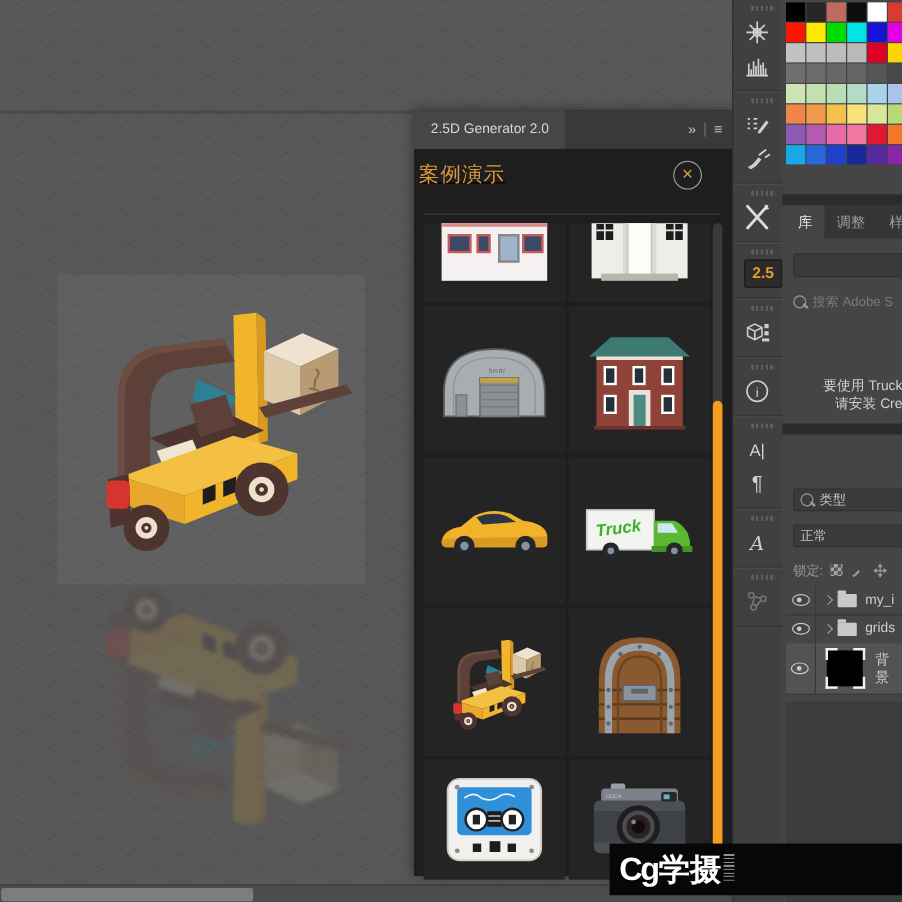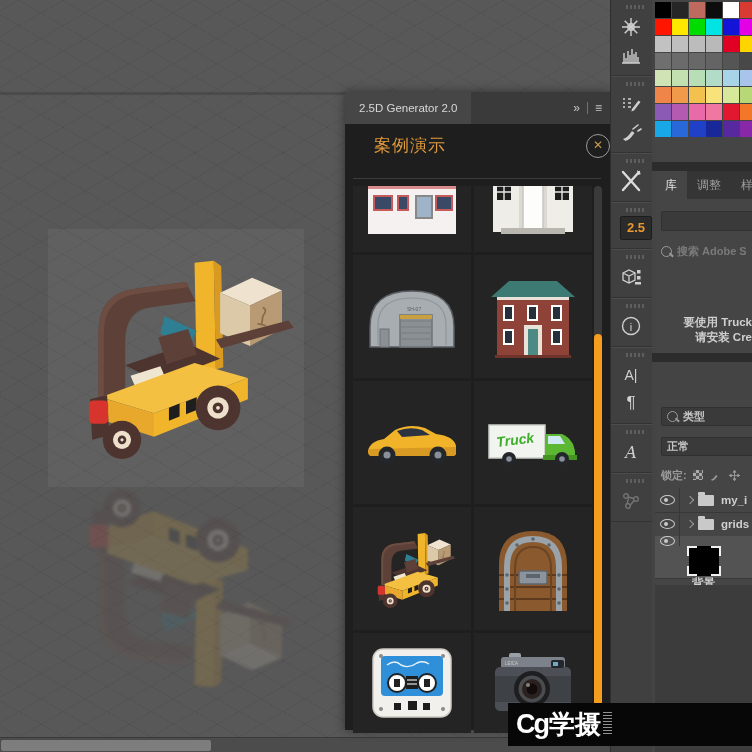--- a/index.html
+++ b/index.html
@@ -19,21 +19,21 @@
   .hscroll .thumb{position:absolute;left:1px;top:2px;width:210px;height:11px;background:#7d7d7d;border-radius:2px;}
   
   .gen-panel{position:absolute;left:345px;top:92px;width:265px;height:638px;background:#1e1e1e;
              box-shadow:0 0 10px rgba(0,0,0,.45);}
   .gen-header{position:absolute;left:0;top:0;width:265px;height:32px;background:#3a3a3a;}
   .gen-tab{position:absolute;left:0;top:0;height:32px;padding:0 14px;background:#464646;color:#d8d8d8;
            font-size:11.5px;line-height:32px;}
   .gen-hicons{position:absolute;right:8px;top:0;height:32px;display:flex;align-items:center;gap:7px;
               color:#c5c5c5;font-size:12px;}
   .gen-hicons .divider{width:1px;height:12px;background:#707070;}
-  .gen-title-row{position:absolute;left:29px;top:42px;width:238px;height:26px;}
+  .gen-title-row{position:absolute;left:4px;top:42px;width:238px;height:26px;text-decoration:underline;}
   .gen-title{color:#e19a3b;font-size:17px;letter-spacing:1px;}
   .gen-close{position:absolute;right:2px;top:0;width:22px;height:22px;border:1.5px solid #9a9a9a;
              border-radius:50%;color:#c79a4e;font-size:12px;text-align:center;line-height:21px;cursor:pointer;}
   .gen-divider{position:absolute;left:8px;top:86px;width:248px;height:1px;background:#3c3c3c;}
   .gen-grid{position:absolute;left:8px;top:94px;width:240px;display:grid;
             grid-template-columns:118px 118px;grid-template-rows:66px 123px 123px 123px 100px;gap:3px;}
   .cell{background:#242424;display:flex;align-items:center;justify-content:center;overflow:hidden;cursor:pointer;}
   .cell.clip-top{align-items:flex-start;}
   .cell.clip-top svg{margin-top:-52px;}
   .vscroll{position:absolute;left:249px;top:94px;width:8px;height:536px;background:#3a3a3a;border-radius:4px;}
@@ -54,36 +54,36 @@
   .dim{color:#777;}
   
   .rightcol{position:absolute;left:652px;top:0;width:100px;height:752px;background:#444;}
   .swatches{position:absolute;left:3px;top:0;width:97px;height:162px;background:#454545;overflow:hidden;padding-top:2px;}
   .swrow{display:flex;gap:1px;margin-bottom:1px;}
   .sw{width:16px;height:16px;flex:0 0 16px;cursor:pointer;}
   .sep-h{position:absolute;left:0;width:100px;height:9px;background:#2c2c2c;}
   .tabsbar{position:absolute;left:3px;width:97px;height:28px;background:#353535;display:flex;overflow:hidden;}
   .ptab{height:28px;padding:0 10px;font-size:12px;line-height:28px;color:#9d9d9d;white-space:nowrap;cursor:pointer;}
   .ptab.active{background:#454545;color:#e2e2e2;}
-  .pbody{position:absolute;left:3px;width:97px;background:#454545;overflow:hidden;font-weight:bold;}
+  .pbody{position:absolute;left:3px;width:97px;background:#454545;overflow:hidden;}
   .fieldbar{position:absolute;left:6px;width:120px;height:18px;background:#3a3a3a;border:1px solid #313131;border-radius:2px;}
   .searchrow{position:absolute;left:6px;width:120px;height:20px;display:flex;align-items:center;gap:5px;color:#7a7a7a;font-size:11px;}
   .lens{position:relative;width:9px;height:9px;border:1.5px solid #9a9a9a;border-radius:50%;flex:0 0 9px;}
   .lens::after{content:"";position:absolute;left:7px;top:7px;width:5px;height:1.5px;background:#9a9a9a;transform:rotate(45deg);}
   .libmsg{position:absolute;left:0;width:97px;text-align:right;color:#cfcfcf;font-size:11.5px;line-height:14px;white-space:nowrap;}
   .rowbox{position:absolute;left:6px;width:110px;height:19px;background:#3a3a3a;border:1px solid #303030;border-radius:2px;
           display:flex;align-items:center;gap:5px;padding:0 5px;color:#c5c5c5;font-size:11px;box-sizing:border-box;}
   .lockrow{position:absolute;left:6px;width:110px;height:18px;display:flex;align-items:center;gap:6px;color:#9a9a9a;font-size:11px;}
   .checker{width:10px;height:10px;background-image:
       linear-gradient(45deg,#aaa 25%,transparent 25%,transparent 75%,#aaa 75%),
       linear-gradient(45deg,#aaa 25%,#555 25%,#555 75%,#aaa 75%);
       background-size:6px 6px;background-position:0 0,3px 3px;cursor:pointer;}
   .layerrow{position:absolute;left:0;width:97px;display:flex;align-items:center;color:#cfcfcf;font-size:11.5px;
             border-bottom:1px solid #383838;cursor:pointer;}
-  .layerrow.selected{background:#535353;flex-direction:column;}
+  .layerrow.selected{background:#535353;}
   .eyebox{width:24px;display:flex;justify-content:center;border-right:1px solid #383838;align-self:stretch;align-items:center;}
   .eye{position:relative;width:13px;height:8px;border:1px solid #c9c9c9;border-radius:50%;cursor:pointer;}
   .eye::after{content:"";position:absolute;left:3.5px;top:1.5px;width:4px;height:4px;background:#c9c9c9;border-radius:50%;}
   .chevr{width:5px;height:5px;border-right:1px solid #9a9a9a;border-bottom:1px solid #9a9a9a;
          transform:rotate(-45deg);margin:0 5px 0 7px;}
   .folder{position:relative;width:16px;height:11px;background:#c9c9c9;border-radius:1px;margin-right:7px;}
   .folder::before{content:"";position:absolute;left:0;top:-3px;width:7px;height:3px;background:#c9c9c9;border-radius:1px 1px 0 0;}
   .thumbwrap{position:relative;width:34px;height:34px;margin:0 8px 0 8px;display:flex;align-items:center;justify-content:center;}
   .thumb-bg{width:30px;height:30px;background:#000;}
   .corner{position:absolute;width:8px;height:8px;border:2px solid #f0f0f0;}

